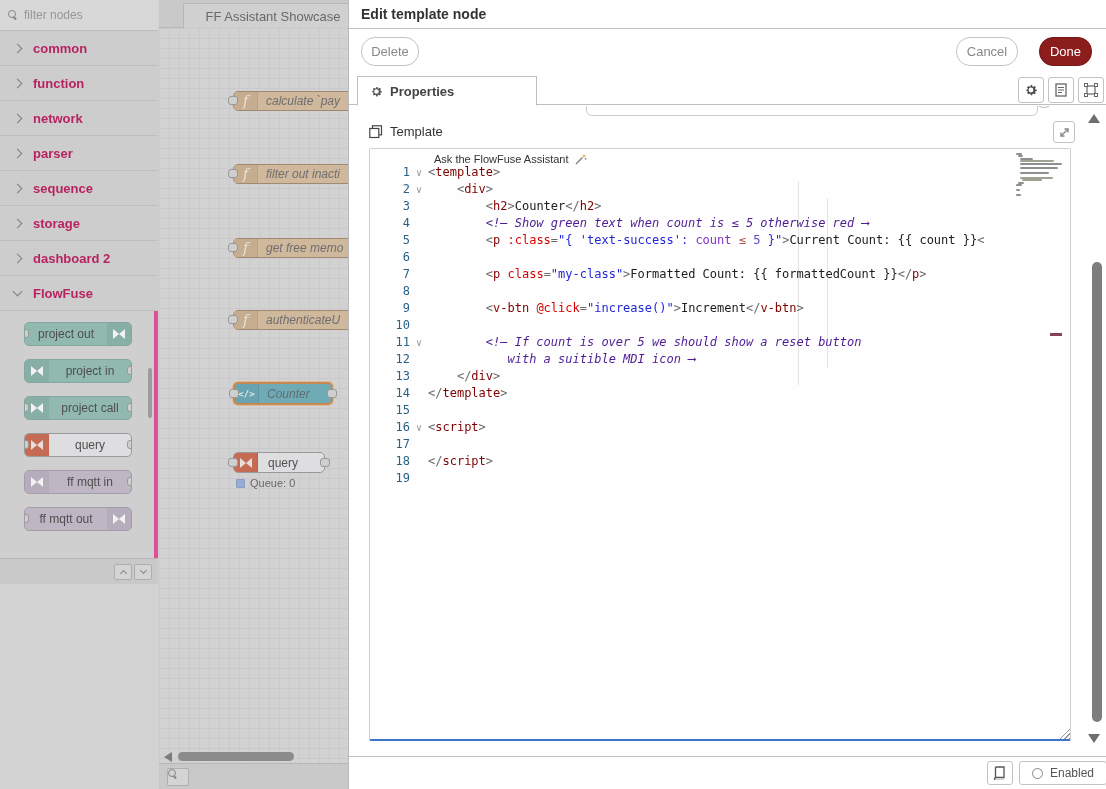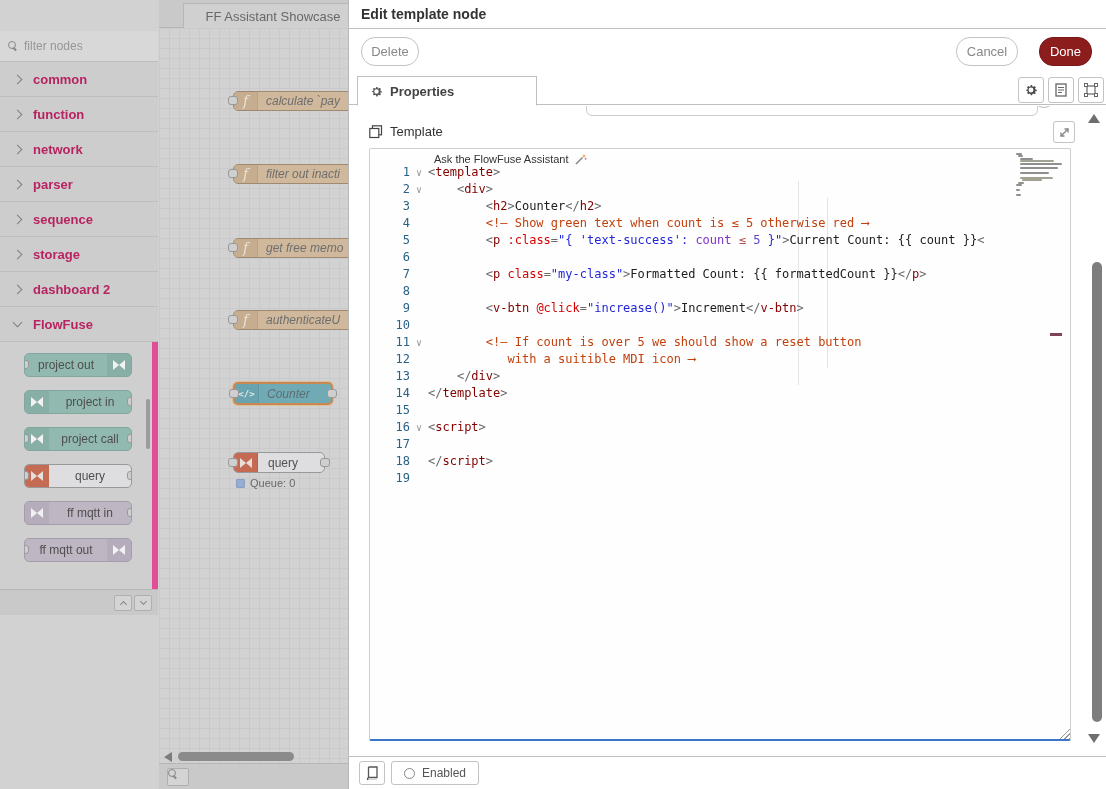--- a/index.html
+++ b/index.html
@@ -2,21 +2,21 @@
 <html><head>
 <meta charset="utf-8">
 <style>
   * { margin:0; padding:0; box-sizing:border-box; }
   html,body { width:1106px; height:789px; overflow:hidden; }
   body { font-family:"Liberation Sans", sans-serif; background:#fff; }
   #app { position:relative; width:1106px; height:789px; background:#dcdcdc; }
 
   
   #palette { position:absolute; left:0; top:0; width:158px; height:584px;
-             background:#d9d9d9; border-right:6px solid #ec4899;margin-top:31px; }
+             background:#d9d9d9; border-right:4px solid #ec4899; }
   #palette-search { position:absolute; left:0; top:0; width:158px; height:31px;
              background:#e3e3e3; border-bottom:1px solid #c4c4c4; display:flex; align-items:center; padding:0 8px; }
   #palette-search .mag { width:10px; height:10px; position:relative; margin-right:6px; flex:0 0 auto; }
   .mag::before { content:""; position:absolute; left:0; top:0; width:6px; height:6px;
              border:1.5px solid #8a8a8a; border-radius:50%; }
   .mag::after { content:""; position:absolute; left:6px; top:6px; width:4px; height:1.5px;
              background:#8a8a8a; transform:rotate(45deg); transform-origin:0 0; }
   #palette-search input { border:none; background:transparent; outline:none; font-size:12px;
              color:#555; width:110px; font-family:"Liberation Sans",sans-serif; }
   #palette-search input::placeholder { color:#9a9a9a; }
@@ -139,33 +139,33 @@
   #code-editor { position:absolute; left:20px; top:42px; width:702px; height:593px; background:#fffefe;
           border:1px solid #cfcfcf; border-bottom:2px solid #3d76c8; border-radius:2px; cursor:text; }
   #assistant-row { position:absolute; left:64px; top:3px; height:14px; display:flex; align-items:center;
           gap:5px; font-size:11px; color:#333; cursor:pointer; }
   #code-lines { position:absolute; left:0; top:15px; width:100%; }
   .cline { height:17px; display:flex; font-family:"DejaVu Sans Mono",monospace; font-size:12px; line-height:17px; }
   .cline .lnum { width:40px; text-align:right; color:#2a6286; flex:0 0 auto; font-size:12px; }
   .cline .fold { width:18px; text-align:center; color:#999; flex:0 0 auto; font-size:10px; cursor:pointer; }
   .cline .ctext { white-space:pre; flex:1; overflow:hidden; }
   .tok-tag { color:#800000; } .tok-delim { color:#6a6a6a; } .tok-attr { color:#d70000; }
-  .tok-str { color:#2126d8; } .tok-comment { color:#c2410c; } .tok-text { color:#202020; }
+  .tok-str { color:#2126d8; } .tok-comment { color:#4c1d95;font-style:italic; } .tok-text { color:#202020; }
   .tok-expr { color:#8032c9; } .tok-op { color:#b34a4a; } .tok-num { color:#5648d0; }
   .iguide { position:absolute; width:1px; background:#e4e4e4; }
   #minimap { position:absolute; right:6px; top:4px; width:48px; height:48px; }
   .mm-bar { position:absolute; height:2px; border-radius:1px; }
   #overview-dash { position:absolute; right:8px; top:184px; width:12px; height:3px; background:#82425c; }
   #resize-grip { position:absolute; right:0; bottom:0; width:13px; height:13px; cursor:nwse-resize;
           background:repeating-linear-gradient(135deg, transparent 0 2px, #9a9a9a 2px 3px);
           clip-path:polygon(100% 0, 100% 100%, 0 100%); }
 
   
   #tray-footer { position:absolute; left:0; bottom:0; width:758px; height:33px; background:#fff;
-          border-top:1px solid #bfbfbf; display:flex; align-items:center; padding-left:10px; gap:6px; }
+          border-top:1px solid #bfbfbf; display:flex; align-items:center; padding-left:10px; gap:6px;justify-content:flex-end; }
   #book-btn { width:26px; height:24px; background:#fff; border:1px solid #c3c3c3; border-radius:3px;
           display:flex; align-items:center; justify-content:center; cursor:pointer; }
   #enabled-btn { height:24px; background:#fff; border:1px solid #c3c3c3; border-radius:3px;
           display:flex; align-items:center; padding:0 12px; gap:7px; font-size:12px; color:#555; cursor:pointer; }
   #enabled-btn .ring { width:11px; height:11px; border:1.4px solid #888; border-radius:50%; }
   svg { display:block; }
 </style>
 </head>
 <body>
 

